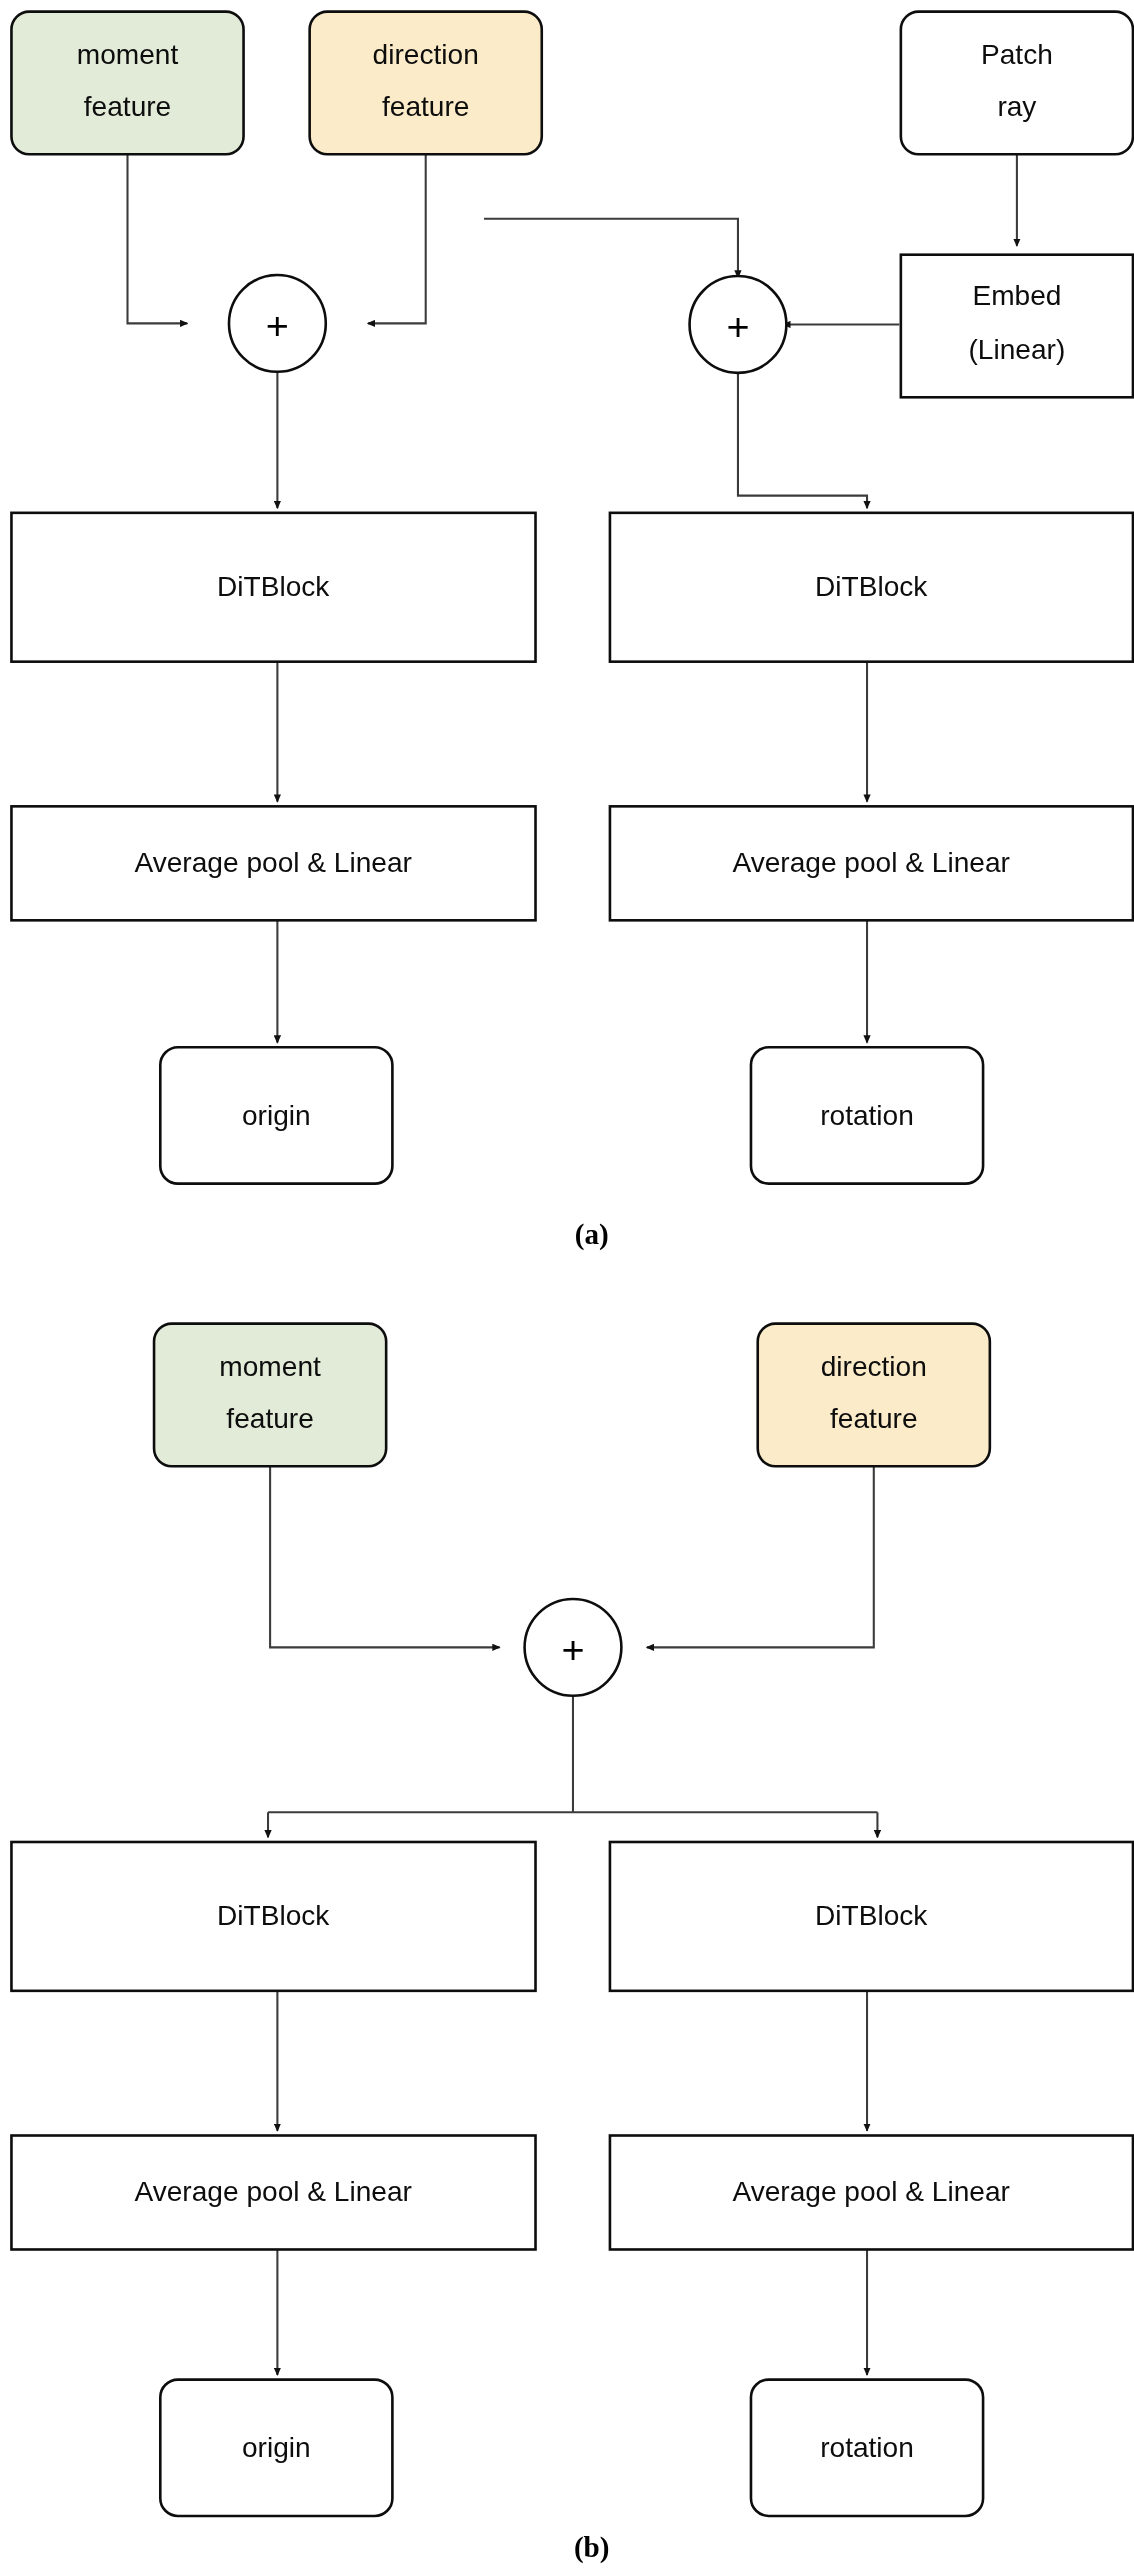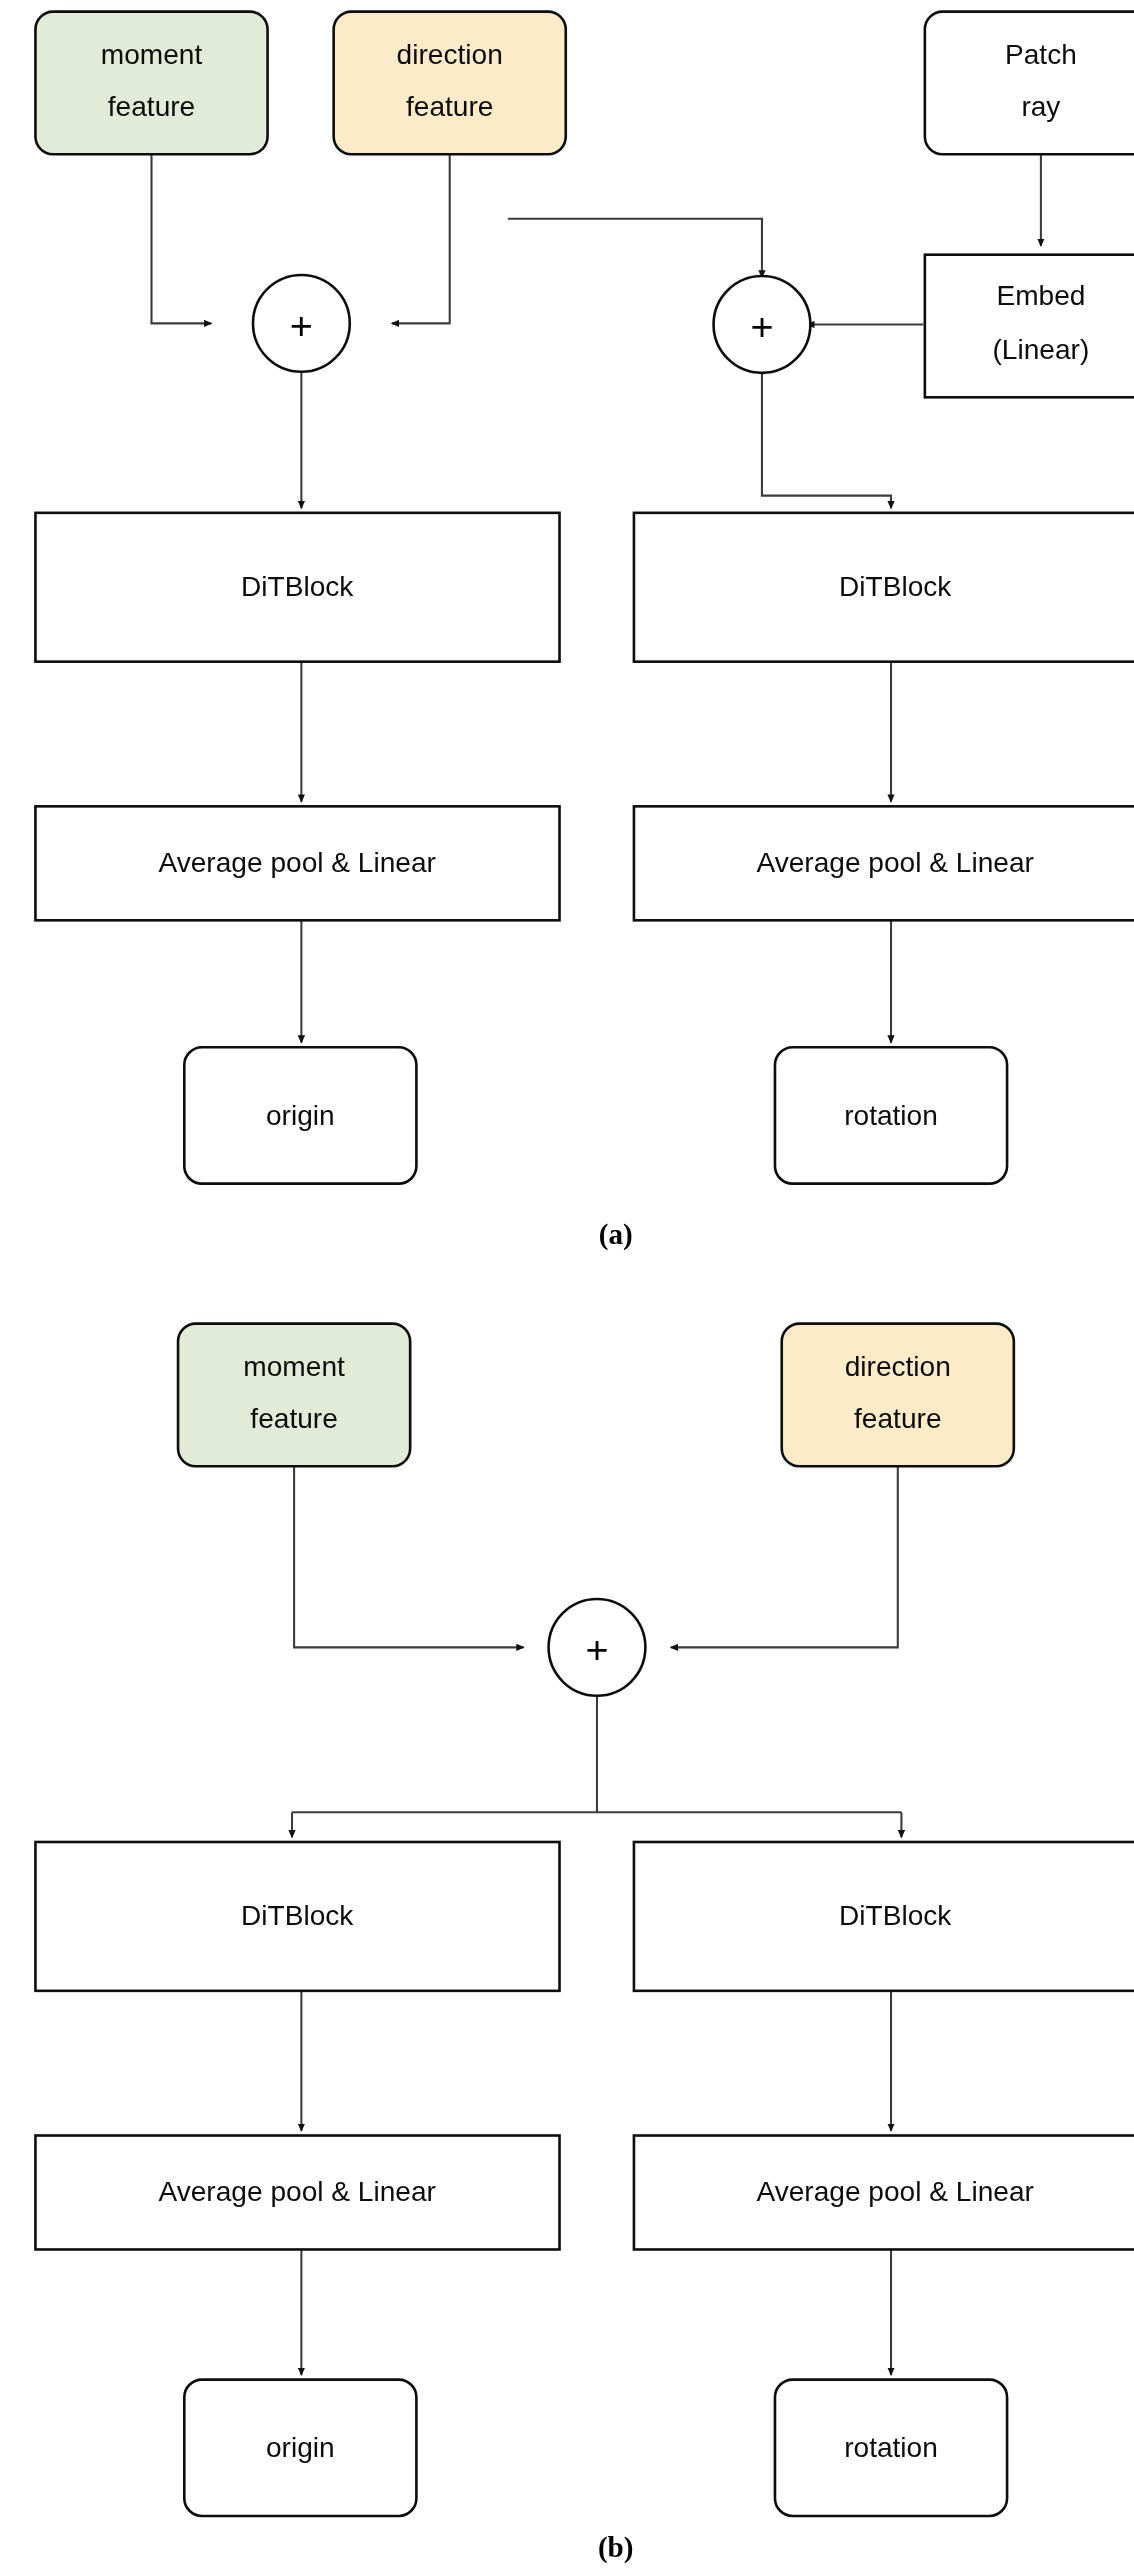--- a/index.html
+++ b/index.html
@@ -12,21 +12,20 @@
     height: 2576px;
     font-family: "Liberation Sans", sans-serif;
     position: relative;
     overflow: hidden;
   }
   #figure-root {
     position: absolute;
     inset: 0;
     width: 1093px;
     height: 2576px;
-    margin-left: 24px;
   }
   svg.diagram {
     position: absolute;
     top: 0;
     left: 0;
     width: 1134px;
     height: 2576px;
     display: block;
   }
   .node-label {

